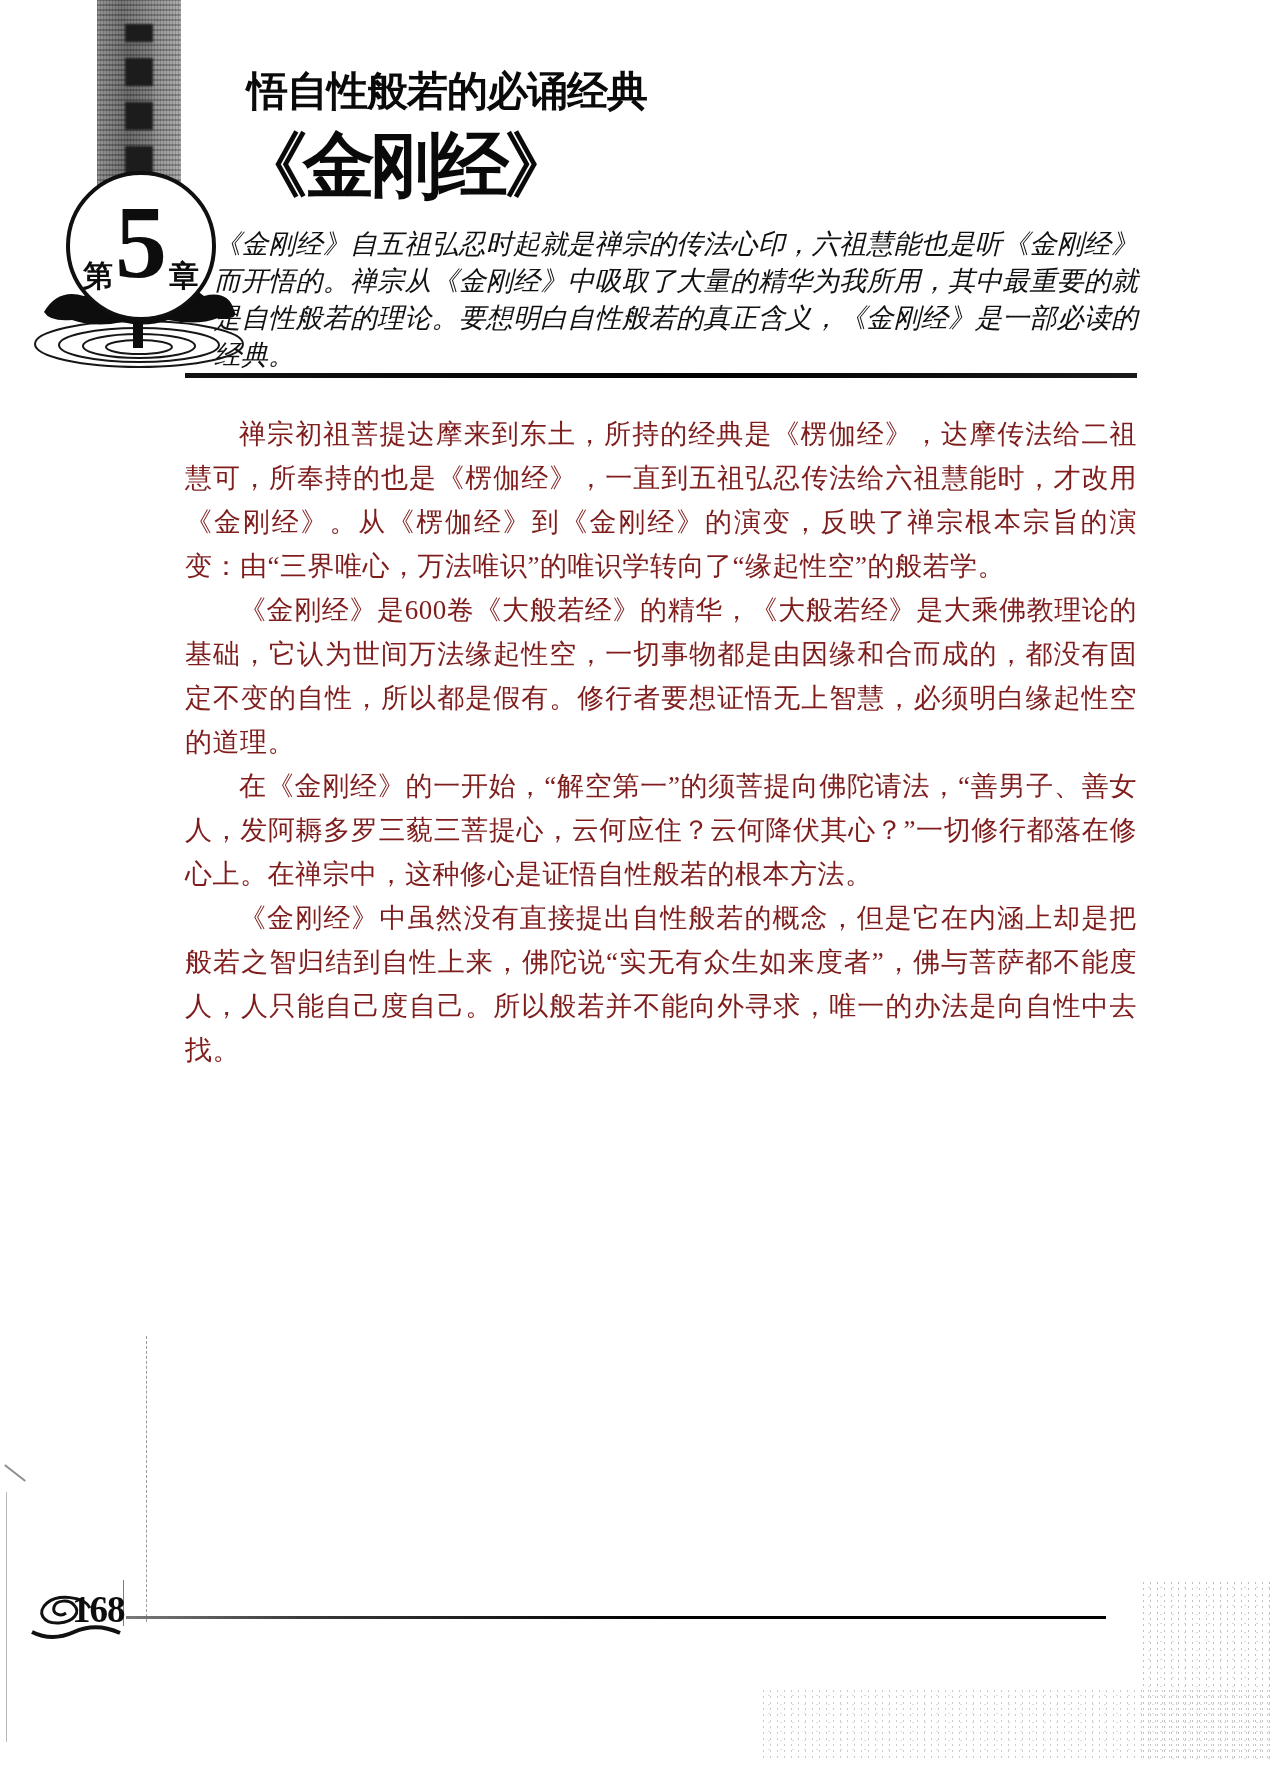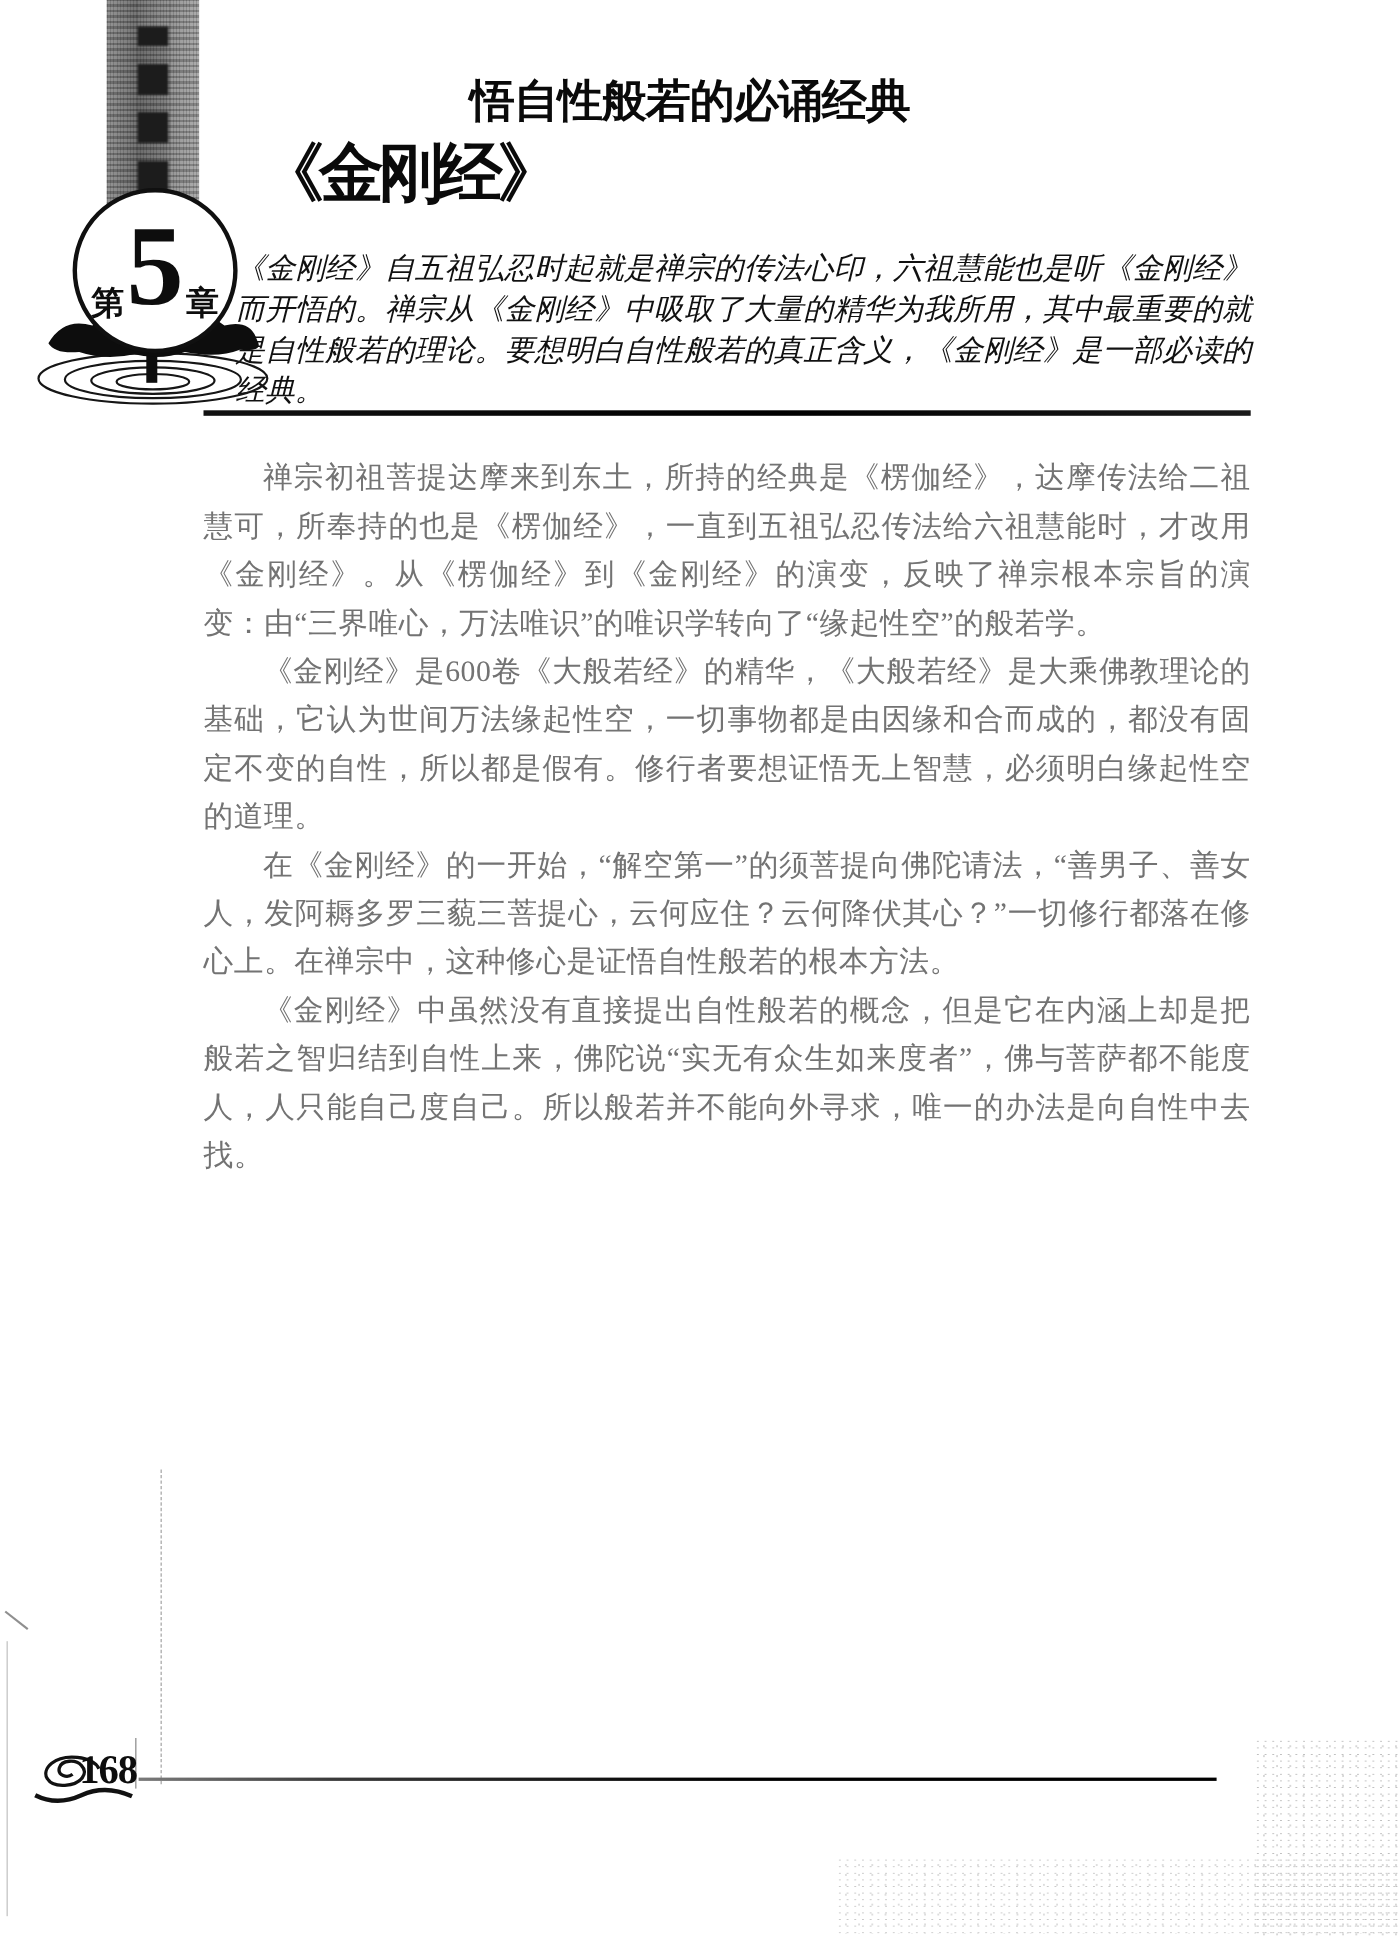--- a/index.html
+++ b/index.html
@@ -43,42 +43,42 @@
   }
   .chapter-medallion .pre{align-self:flex-end;margin-bottom:26px;}
   .chapter-medallion .post{align-self:flex-end;margin-bottom:26px;}
 
   .chapter-ornament{position:absolute;left:26px;top:280px;z-index:2;}
 
   
   .kicker{
     position:absolute;left:247px;top:64px;width:760px;
     font-family:"Liberation Sans","DejaVu Sans",sans-serif;
-    font-size:41px;font-weight:bold;letter-spacing:-1px;color:#0a0a0a;text-align:center;
+    font-size:41px;font-weight:bold;letter-spacing:-1px;color:#0a0a0a;
   }
   .main-title{
     position:absolute;left:236px;top:118px;width:760px;
     font-family:"Liberation Sans","DejaVu Sans",sans-serif;
-    font-size:59px;font-weight:bold;letter-spacing:-5px;color:#0a0a0a;
+    font-size:72px;font-weight:bold;letter-spacing:-5px;color:#0a0a0a;
   }
   .lede{
     position:absolute;left:214px;top:226px;width:924px;
     font-size:27px;line-height:37px;font-style:italic;
     text-align:justify;color:#111;
   }
 
   .intro-rule{
     position:absolute;left:185px;top:373px;width:952px;height:5px;
     background:linear-gradient(90deg,#111 0%,#000 55%,#1a1a1a 100%);
   }
 
   
   .body-text{
     position:absolute;left:185px;top:412px;width:952px;
-    font-size:27px;line-height:44px;color:#737373;
+    font-size:27px;line-height:44px;color:#7f1d1d;
     text-align:justify;letter-spacing:.5px;
   }
   .body-text p{margin:0;text-indent:2em;}
 
   
   .v-dash{
     position:absolute;left:146px;top:1336px;height:286px;width:0;
     border-left:1px dashed #9b9b9b;
   }
   .v-tick{

